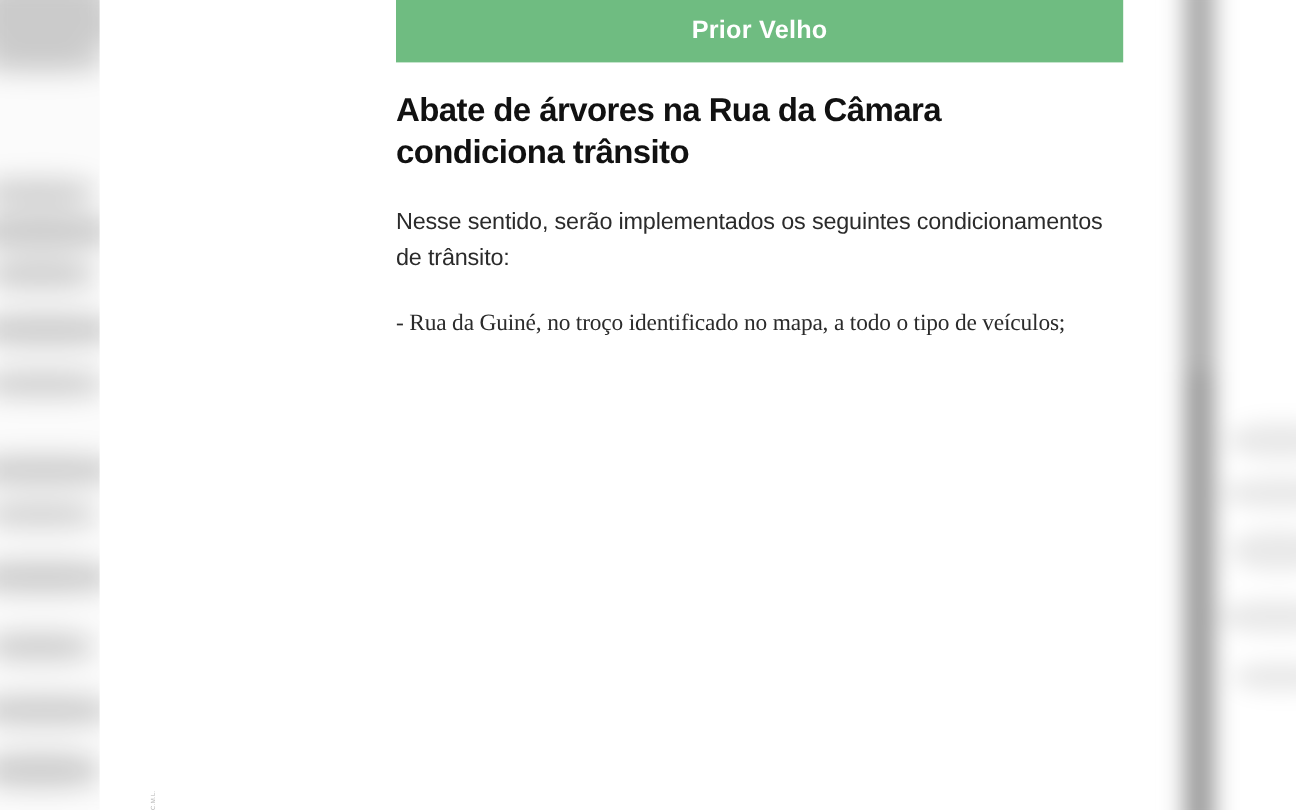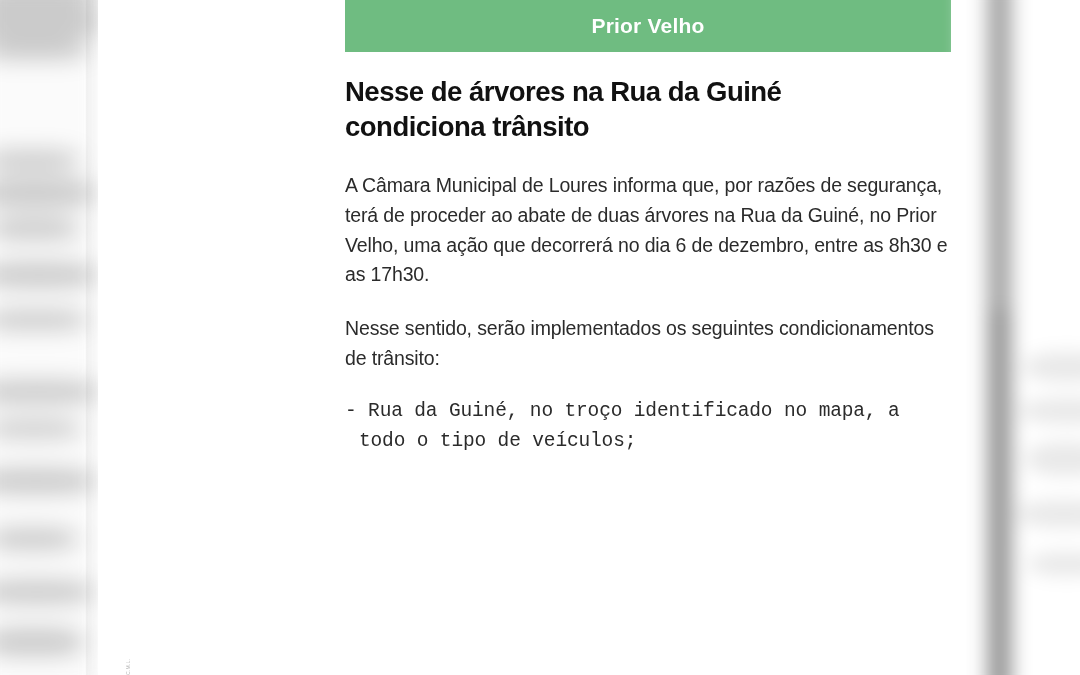--- a/index.html
+++ b/index.html
@@ -62,21 +62,21 @@
   .page-edge {
     position: absolute;
     left: 86px; top: 0;
     width: 16px; height: 675px;
     background: linear-gradient(to right, rgba(0,0,0,0.045), rgba(0,0,0,0));
   }
 
   
   .page {
     position: absolute;
-    left: 98px; top: 0;
+    left: 83px; top: 0;
     width: 892px; height: 675px;
     background: #ffffff;
   }
 
   
   .blur-right {
     position: absolute;
     left: 962px; top: -20px;
     width: 140px; height: 715px;
     overflow: hidden;
@@ -160,21 +160,21 @@
     font-size: 19.5px;
     line-height: 1.52;
     color: #2b2b2b;
     letter-spacing: -0.15px;
   }
 
   .bullet {
     margin: 0 0 22px 0;
     padding-left: 14px;
     text-indent: -14px;
-    font-family: Liberation Mono, monospace;
+    font-family: Liberation Serif, serif;
     font-size: 19.5px;
     line-height: 1.52;
     color: #2b2b2b;
     letter-spacing: -0.15px;
   }
 
   .para.last { margin-bottom: 0; }
 </style>
 </head>
 <body>
@@ -202,25 +202,24 @@
   <div class="page-edge"></div>
 
   <div class="page">
 
     <div class="article">
 
       <div class="tag-bar">
         <span class="tag-text">Prior Velho</span>
       </div>
 
-      <h1 class="headline">Nesse de árvores na Rua da Guiné condiciona trânsito</h1>
+      <h1 class="headline">Abate de árvores na Rua da Câmara condiciona trânsito</h1>
 
       <div class="body-block">
 
-        <p class="para">A Câmara Municipal de Loures informa que, por razões de segurança, terá de proceder ao abate de duas árvores na Rua da Guiné, no Prior Velho, uma ação que decorrerá no dia 6 de dezembro, entre as 8h30 e as 17h30.</p>
 
         <p class="para">Nesse sentido, serão implementados os seguintes condicionamentos de trânsito:</p>
 
         <p class="bullet">- Rua da Guiné, no troço identificado no mapa, a todo o tipo de veículos;</p>
 
 
 
       </div>
     </div>
   </div>

